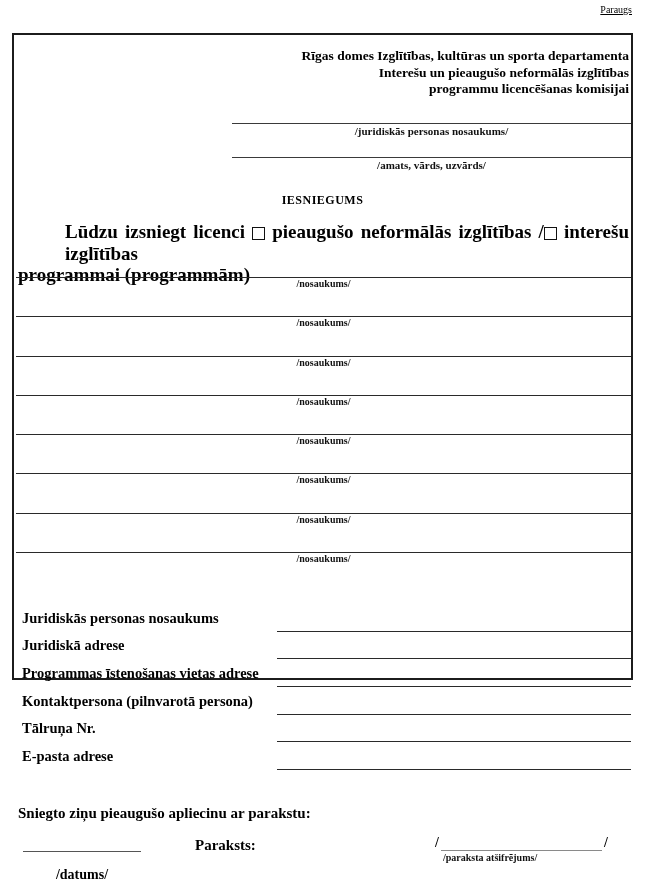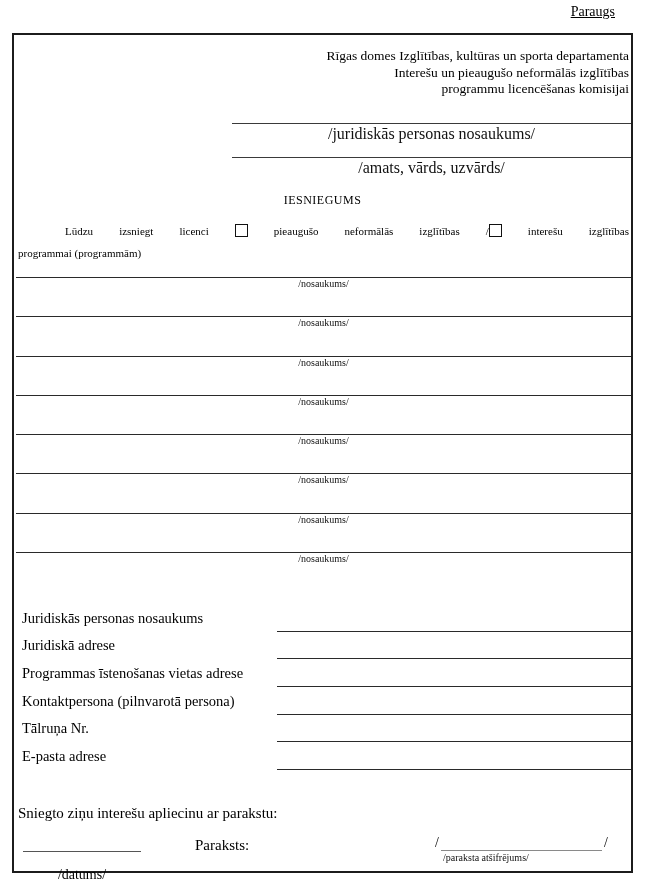--- a/index.html
+++ b/index.html
@@ -1,37 +1,37 @@
 <!DOCTYPE html>
 <html><head>
 <meta charset="utf-8">
 <style>
   * { margin:0; padding:0; box-sizing:border-box; }
   html,body { width:645px; height:880px; background:#fff; color:#000;
     font-family:"Liberation Serif","DejaVu Serif",serif; }
   body { position:relative; overflow:hidden; }
 
-  .corner-label { position:absolute; top:4px; right:30px; font-size:14px;text-decoration:underline; }
+  .corner-label { position:absolute; top:4px; right:13px; font-size:10px;text-decoration:underline; }
 
-  .form-box { position:absolute; left:12px; top:33px; width:621px; height:840px;
-    border:2px solid #1c1c1c; }
+  .form-box { position:absolute; left:12px; top:33px; width:621px; height:647px;
+    border:2px solid #1c1c1c;font-weight:bold; }
   .inner { position:absolute; left:0; top:0; right:0; bottom:0; }
 
   .header-block { position:absolute; top:13px; right:2px; left:100px;
     text-align:right; font-size:13.5px; line-height:16.5px; }
 
   .addr-line { position:absolute; left:218px; right:0; border-top:1.5px solid #3a3a3a;
-    text-align:center; font-size:16px; padding-top:1px; color:#111; }
+    text-align:center; font-size:11px; padding-top:1px; color:#111; }
   .addr-1 { top:88px; }
   .addr-2 { top:122px; }
 
   .doc-title { position:absolute; top:158px; left:0; right:0; text-align:center;
     font-size:12px; letter-spacing:0.5px; }
 
-  .request { position:absolute; top:186px; left:4px; right:2px; font-size:11px;
+  .request { position:absolute; top:186px; left:4px; right:2px; font-size:19px;
     line-height:21.5px; }
   .request-line1 { text-align:justify; text-align-last:justify; padding-left:47px; }
   .request-line2 { text-align:left; }
   .checkbox { display:inline-block; width:13px; height:13px; border:1.5px solid #111;
     vertical-align:-2px; background:#fff; }
   .glue { white-space:nowrap; }
 
   .prog-rows { position:absolute; top:242px; left:2px; right:0; }
   .prog-row { height:39.3px; border-top:1.8px solid #2a2a2a; text-align:center;
     font-size:10px; line-height:12px; color:#111; }
@@ -123,21 +123,21 @@
       <div class="field-row">
         <span class="field-label">Tālruņa Nr.</span>
         <span class="field-line"></span>
       </div>
       <div class="field-row">
         <span class="field-label">E-pasta adrese</span>
         <span class="field-line"></span>
       </div>
     </div>
 
-    <div class="confirmation">Sniegto ziņu interešu apliecinu ar parakstu:</div>
+    <div class="confirmation">Sniegto ziņu pieaugušo apliecinu ar parakstu:</div>
 
     <div class="date-group">
       <span>/datums/</span>
     </div>
 
     <div class="paraksts-label">Paraksts:</div>
 
     <div class="sig-group">
       <div class="sig-row">
         <span class="slash">/</span>

